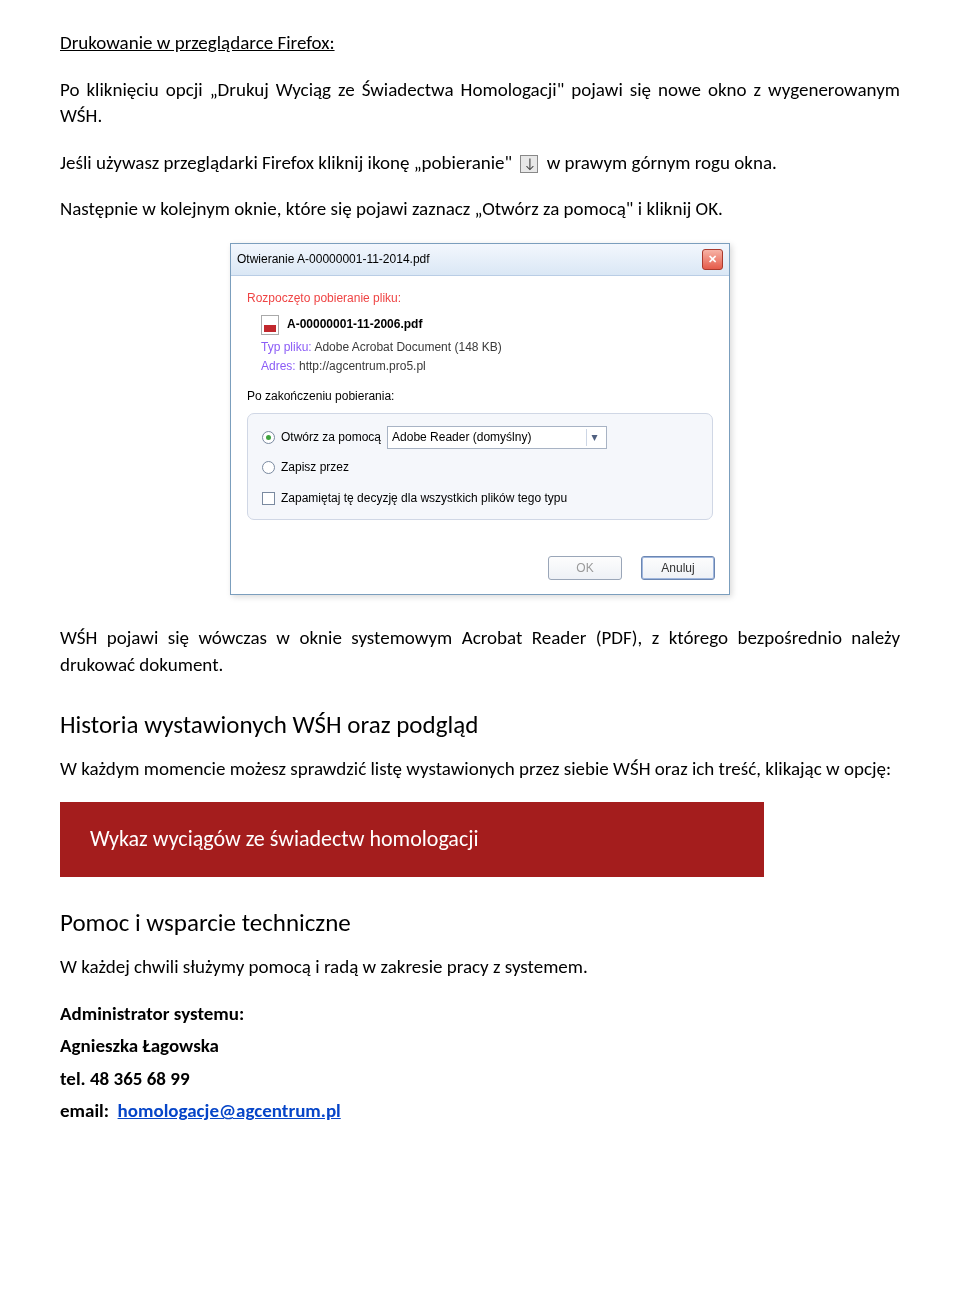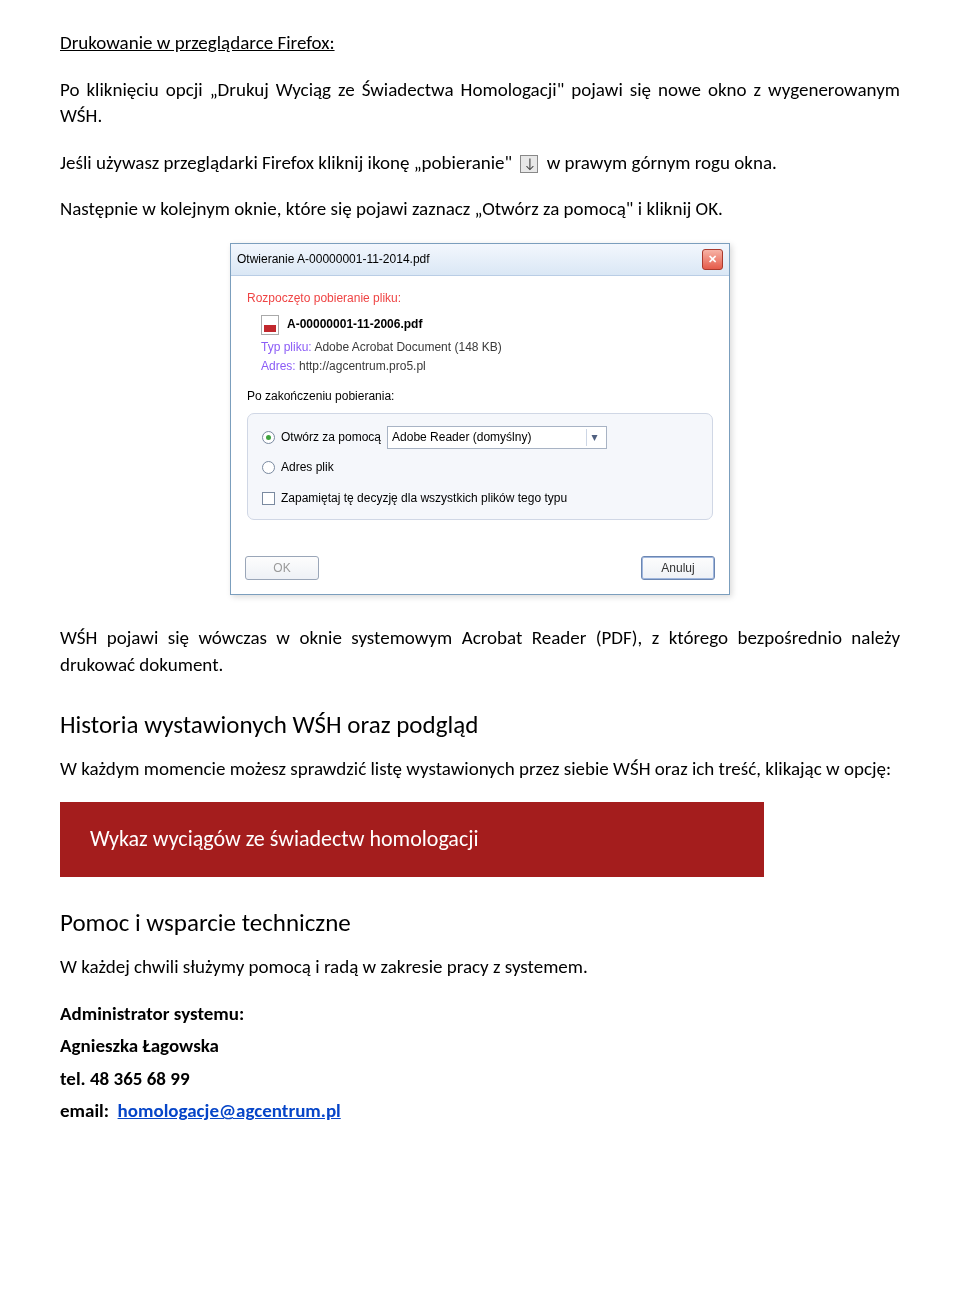--- a/index.html
+++ b/index.html
@@ -115,21 +115,21 @@
       font-size: 12px;
       max-width: 220px;
     }
     .combo-arrow {
       width: 16px;
       border-left: 1px solid #cdd6e5;
       text-align: center;
       color: #506080;
     }
     .dialog-footer {
-      display: flex; justify-content: space-between; gap: 19px;
+      display: flex; justify-content: flex-end; gap: 19px;
       padding: 10px 14px 14px;
     }
     .btn {
       min-width: 74px;
       padding: 3px 10px;
       border: 1px solid #9aa6b8;
       background: linear-gradient(#fdfdfd, #eef1f6);
       border-radius: 3px;
       font-family: Tahoma, Arial, sans-serif;
       font-size: 12px;
@@ -201,21 +201,21 @@
       <div class="radio-row">
         <span class="radio checked"></span>
         <span>Otwórz za pomocą</span>
         <div class="combo">
           <span>Adobe Reader  (domyślny)</span>
           <span class="combo-arrow">▾</span>
         </div>
       </div>
       <div class="radio-row">
         <span class="radio"></span>
-        <span>Adres plik</span>
+        <span>Zapisz przez</span>
       </div>
       <div class="check-row" style="margin-top:14px;margin-bottom:0;">
         <span class="checkbox"></span>
         <span>Zapamiętaj tę decyzję dla wszystkich plików tego typu</span>
       </div>
     </div>
   </div>
   <div class="dialog-footer">
     <div class="btn disabled">OK</div>
     <div class="btn primary">Anuluj</div>

